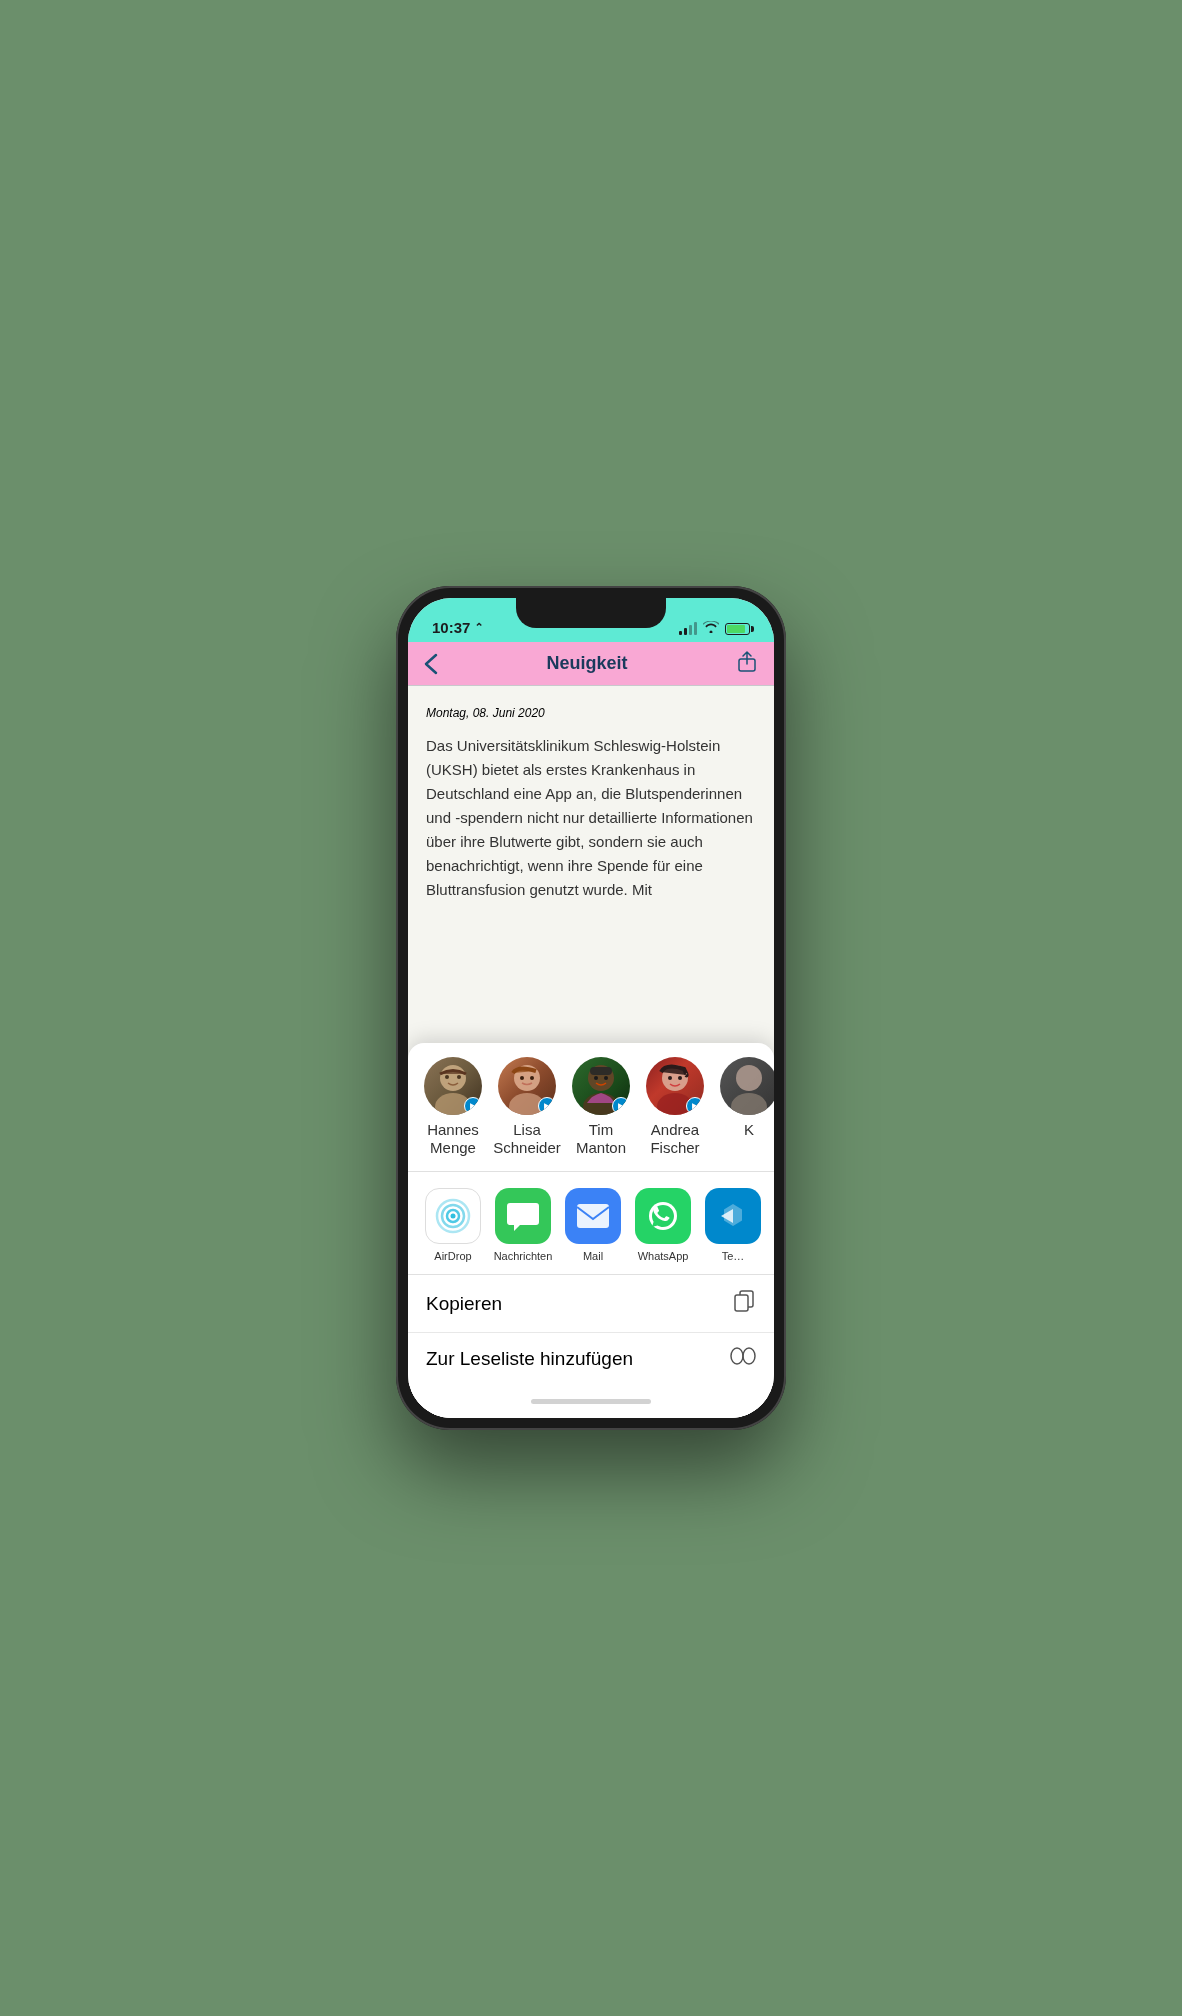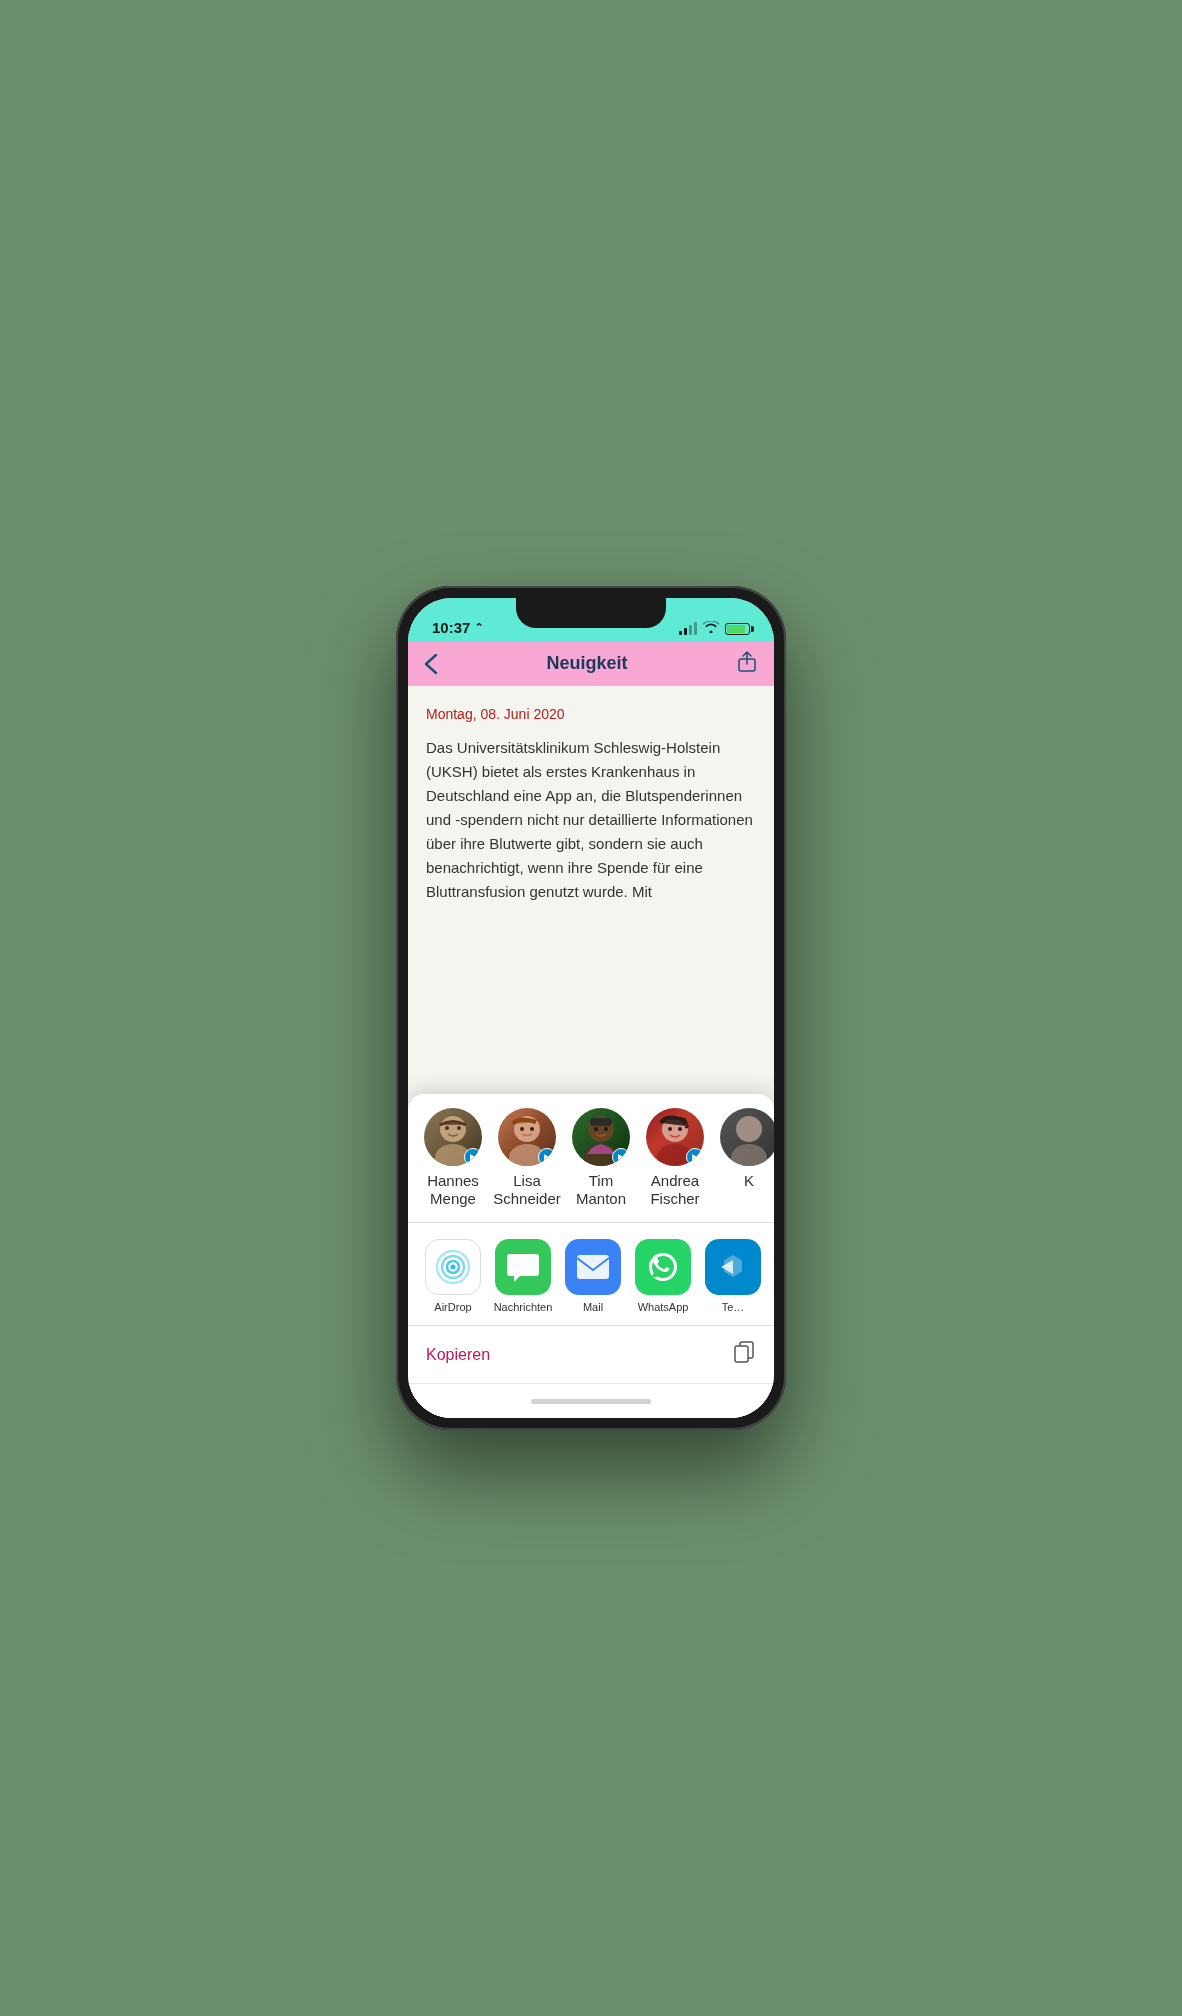--- a/index.html
+++ b/index.html
@@ -161,23 +161,24 @@
 
     .article-title {
       font-size: 22px;
       font-weight: 700;
       color: #1a5276;
       line-height: 1.3;
       margin-bottom: 12px;
     }
 
     .article-date {
-      font-size: 14px;
-      color: #b91c1c;
+      font-size: 12px;
+      color: #000000;
       margin-bottom: 14px;
+      font-style: italic;
     }
 
     .article-body {
       font-size: 15px;
       color: #333;
       line-height: 1.6;
     }
 
     .article-fade {
       position: absolute;
@@ -375,22 +376,22 @@
     
     .action-row {
       display: flex;
       align-items: center;
       justify-content: space-between;
       padding: 14px 18px;
       border-bottom: 0.5px solid #e8e8e8;
     }
 
     .action-label {
-      font-size: 16px;
-      color: #be185d;
+      font-size: 19px;
+      color: #000000;
     }
 
     .action-icon {
       font-size: 20px;
       color: #555;
     }
 
     .home-indicator {
       height: 34px;
       background: #fff;
@@ -608,20 +609,29 @@
       <div class="action-row">
         <span class="action-label">Kopieren</span>
         <span class="action-icon">
           <svg width="24" height="24" viewBox="0 0 24 24" fill="none">
             <rect x="8" y="2" width="13" height="16" rx="2" stroke="#555" stroke-width="1.5"></rect>
             <rect x="3" y="6" width="13" height="16" rx="2" fill="white" stroke="#555" stroke-width="1.5"></rect>
           </svg>
         </span>
       </div>
 
+      <div class="action-row" style="border-bottom:none;">
+        <span class="action-label">Zur Leseliste hinzufügen</span>
+        <span class="action-icon">
+          <svg width="26" height="18" viewBox="0 0 26 18" fill="none">
+            <ellipse cx="7" cy="9" rx="6" ry="8" stroke="#555" stroke-width="1.5" fill="none"></ellipse>
+            <ellipse cx="19" cy="9" rx="6" ry="8" stroke="#555" stroke-width="1.5" fill="none"></ellipse>
+          </svg>
+        </span>
+      </div>
 
       <div class="home-indicator">
         <div class="home-bar"></div>
       </div>
 
     </div>
 
   </div>
 </div>
 

